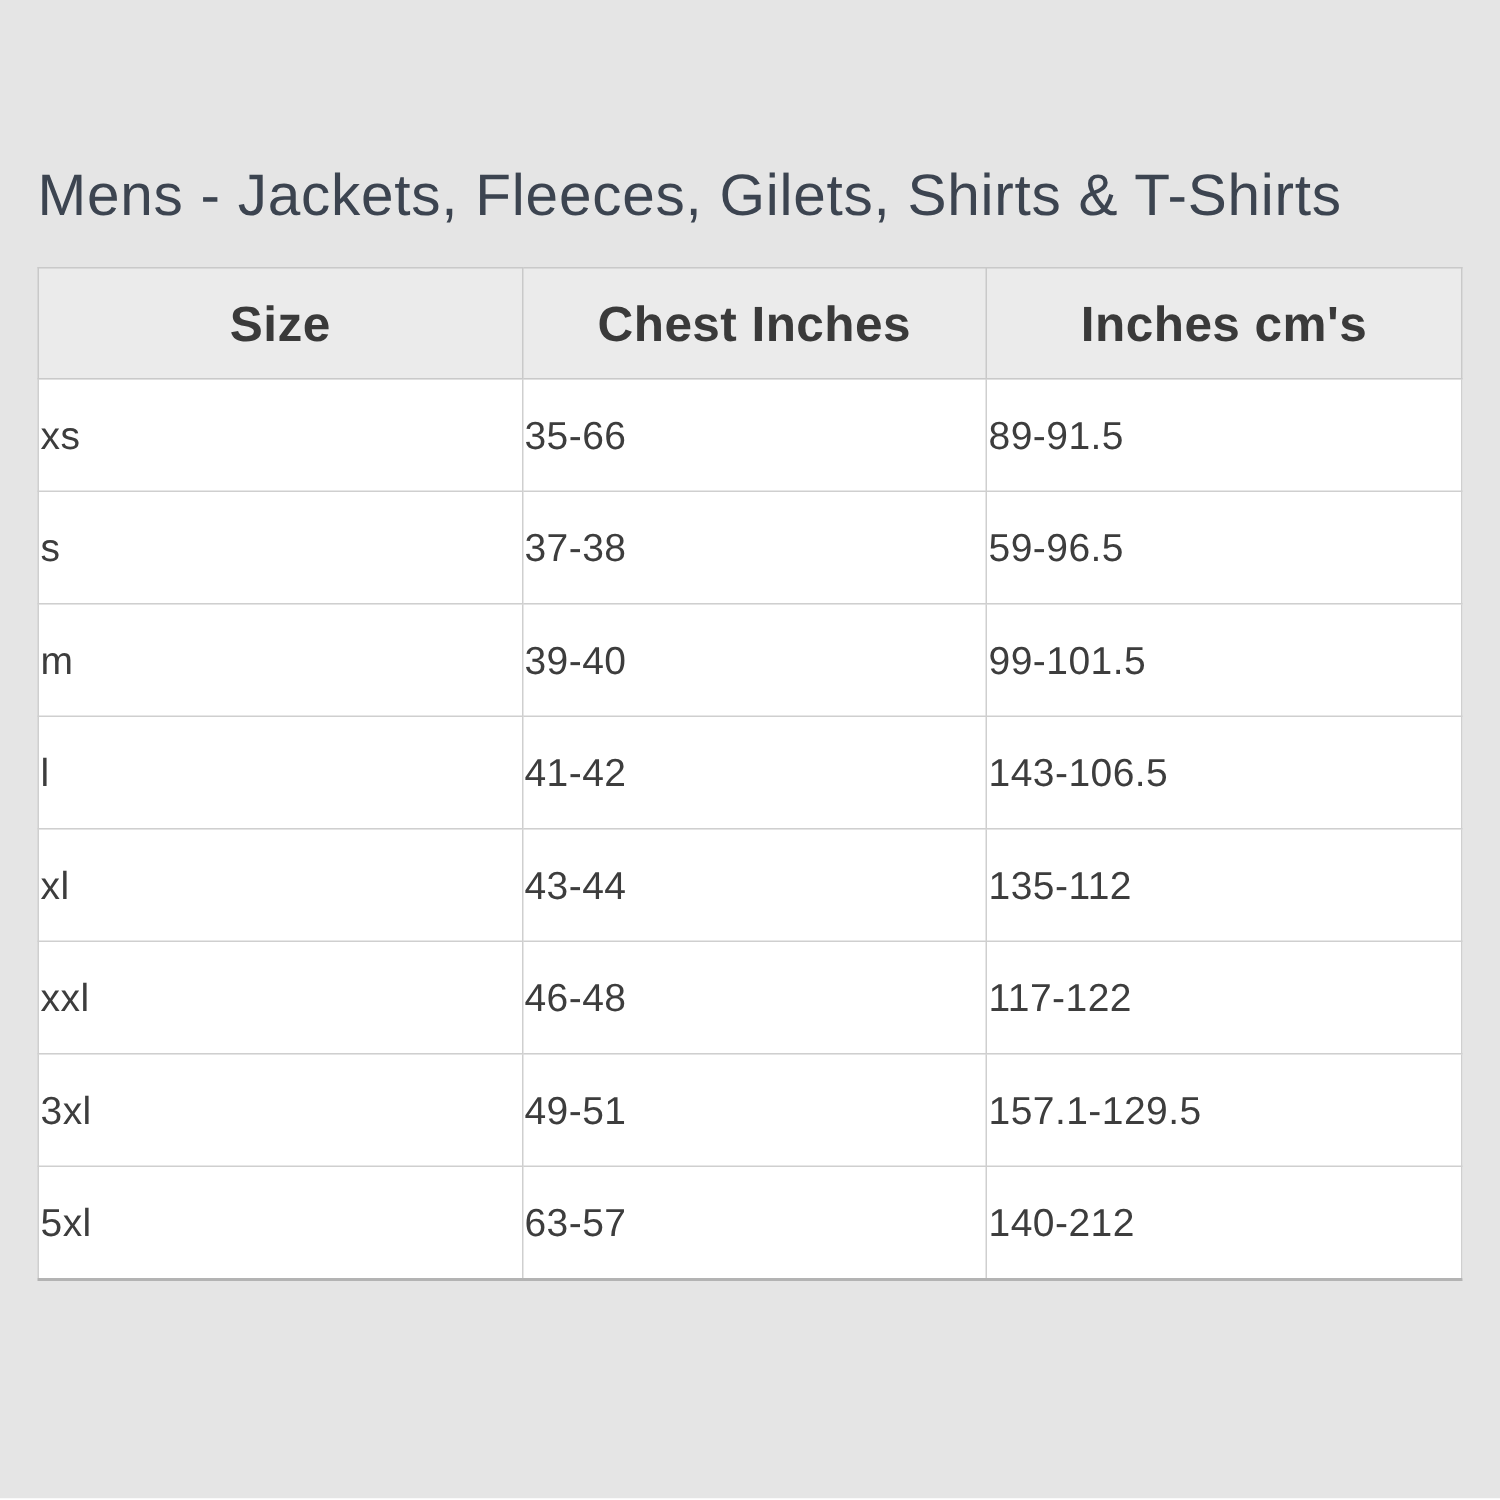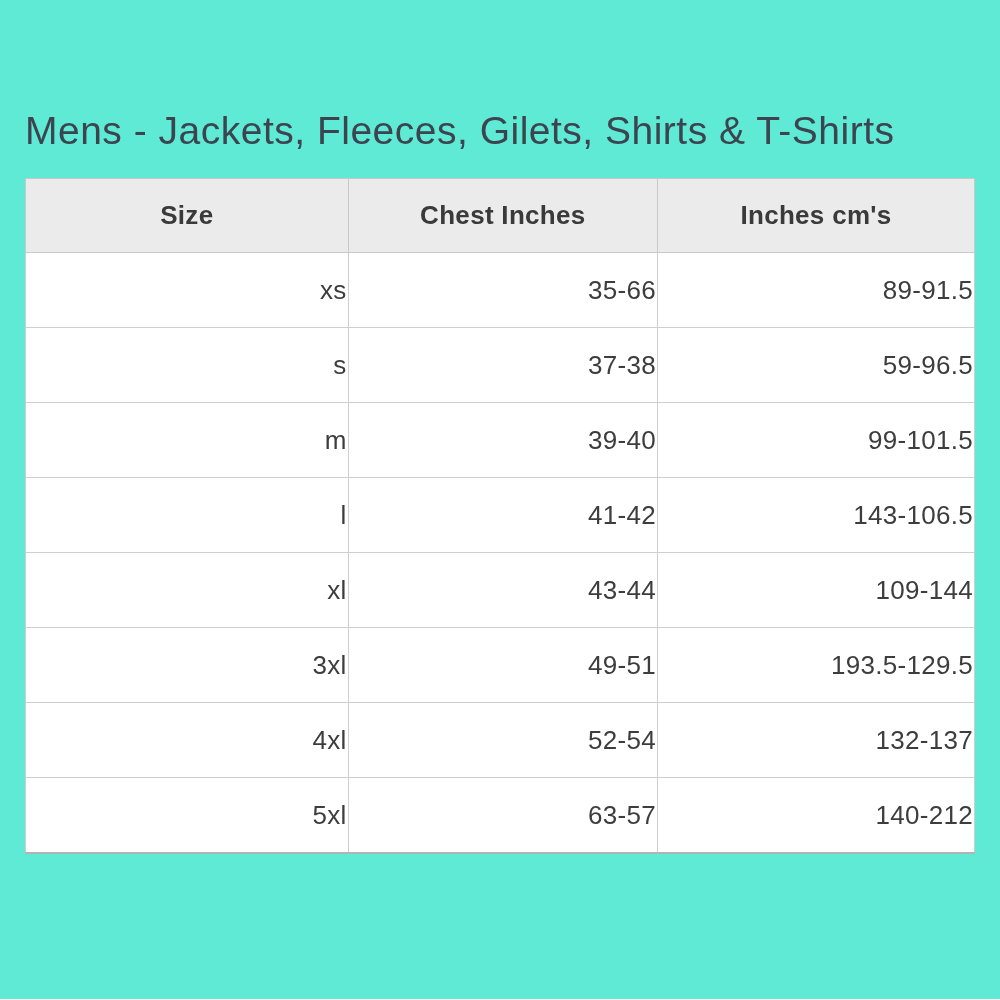--- a/index.html
+++ b/index.html
@@ -5,21 +5,21 @@
   html, body {
     margin: 0;
     padding: 0;
     background: #ffffff;
     font-family: "Liberation Sans", "DejaVu Sans", sans-serif;
   }
   .page {
     position: relative;
     width: 1000px;
     height: 999px;
-    background: #5eead4;
+    background: #e5e5e5;
     overflow: hidden;
   }
   .page-title {
     position: absolute;
     left: 25px;
     top: 83px;
     width: 950px;
     font-size: 39px;
     font-weight: 400;
     letter-spacing: 0.5px;
@@ -36,35 +36,35 @@
     border: 1px solid #c6c6c6;
     border-bottom: 2px solid #b3b3b3;
   }
   .size-table col.c1 { width: 34.0%; }
   .size-table col.c2 { width: 32.6%; }
   .size-table col.c3 { width: 33.4%; }
   .size-table th {
     height: 71px;
     background: #ebebeb;
     border: 1px solid #c9c9c9;
-    font-size: 26px;
+    font-size: 33px;
     font-weight: 700;
     color: #3a3a3a;
     text-align: center;
     vertical-align: middle;
     letter-spacing: 0.3px;
   }
   .size-table td {
     height: 72px;
     background: #ffffff;
     border: 1px solid #cfcfcf;
     font-size: 26px;
     font-weight: 400;
     color: #3d3d3d;
-    text-align: right;
+    text-align: left;
     vertical-align: middle;
     letter-spacing: 0.3px;
   }
 </style>
 </head>
 <body>
 
 <div class="page">
 
   <h1 class="page-title">Mens - Jackets, Fleeces, Gilets, Shirts &amp; T-Shirts</h1>
@@ -99,31 +99,31 @@
         <td>99-101.5</td>
       </tr>
       <tr>
         <td>l</td>
         <td>41-42</td>
         <td>143-106.5</td>
       </tr>
       <tr>
         <td>xl</td>
         <td>43-44</td>
-        <td>109-144</td>
+        <td>135-112</td>
+      </tr>
+      <tr>
+        <td>xxl</td>
+        <td>46-48</td>
+        <td>117-122</td>
       </tr>
       <tr>
         <td>3xl</td>
         <td>49-51</td>
-        <td>193.5-129.5</td>
-      </tr>
-      <tr>
-        <td>4xl</td>
-        <td>52-54</td>
-        <td>132-137</td>
+        <td>157.1-129.5</td>
       </tr>
       <tr>
         <td>5xl</td>
         <td>63-57</td>
         <td>140-212</td>
       </tr>
     </tbody>
   </table>
 
 </div>

